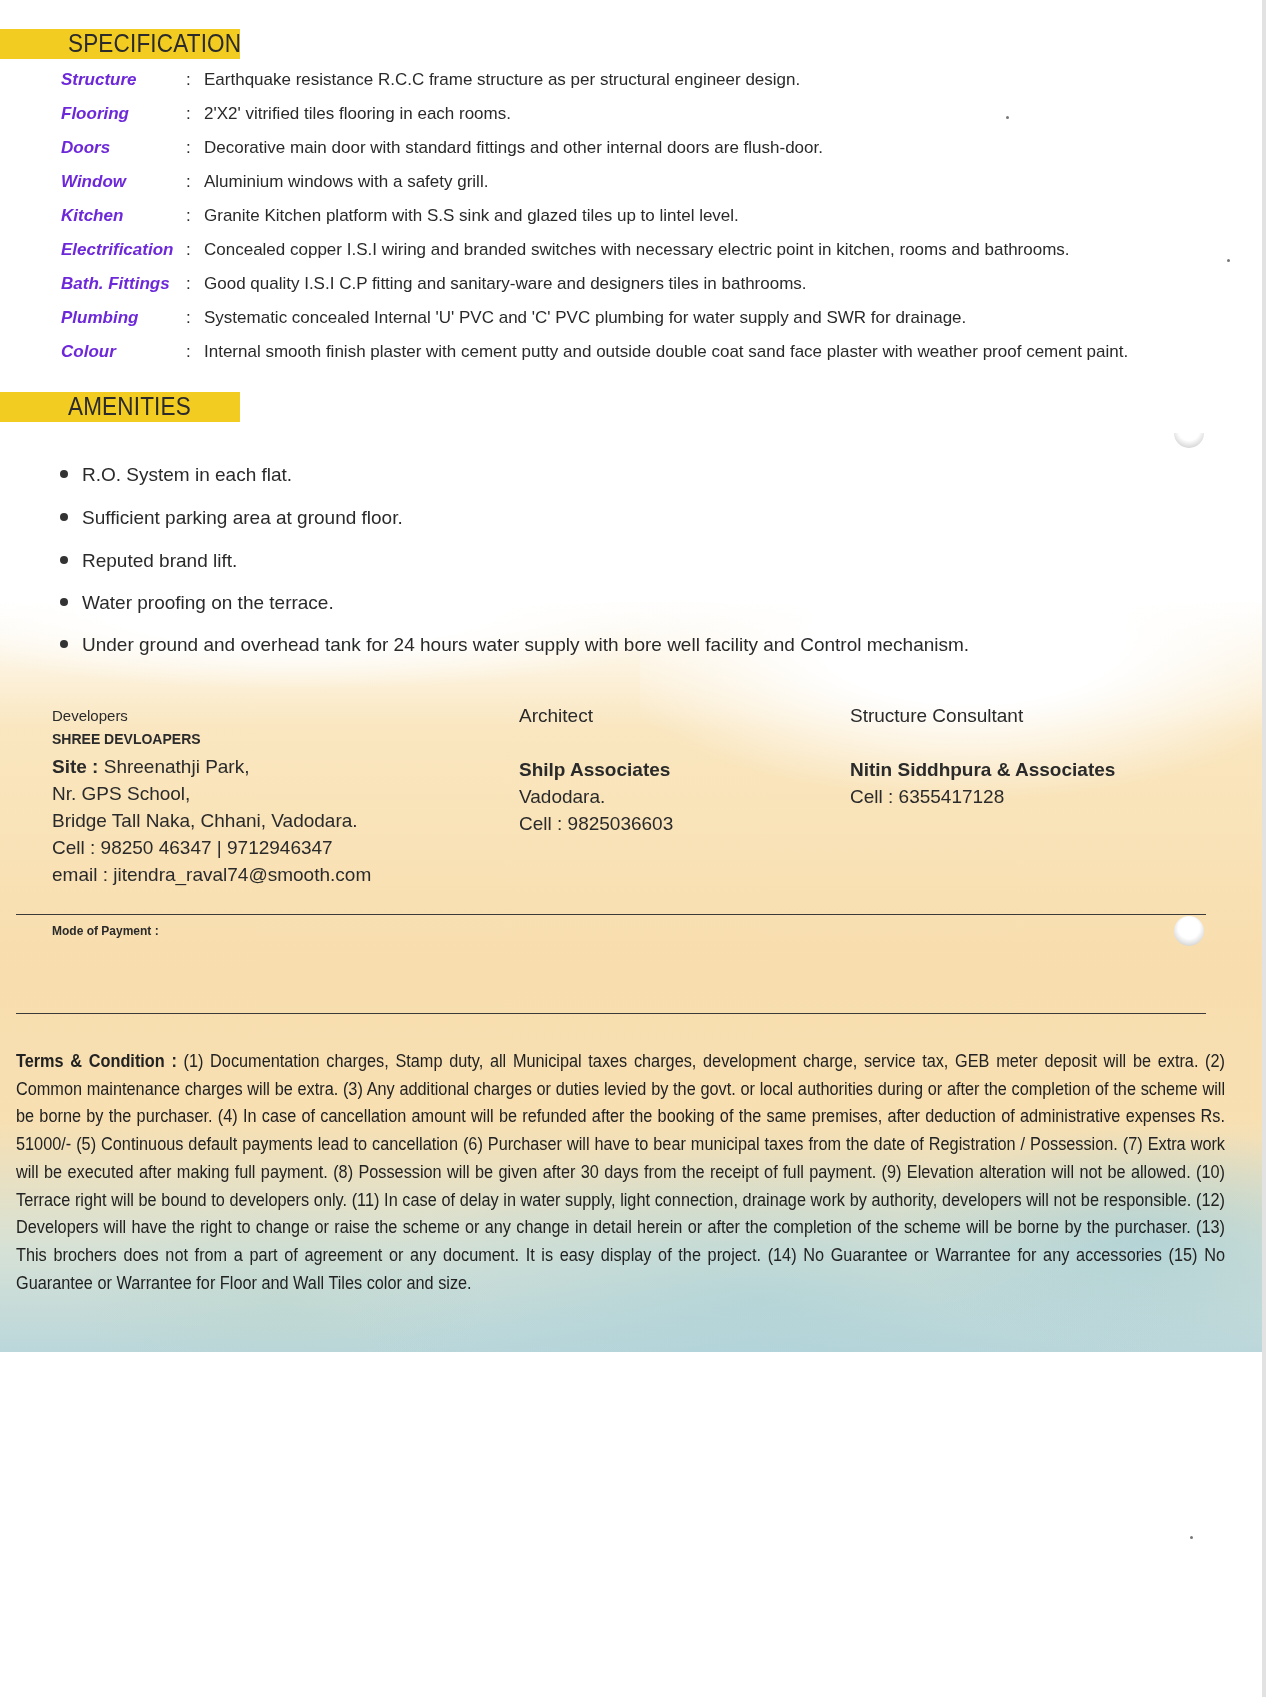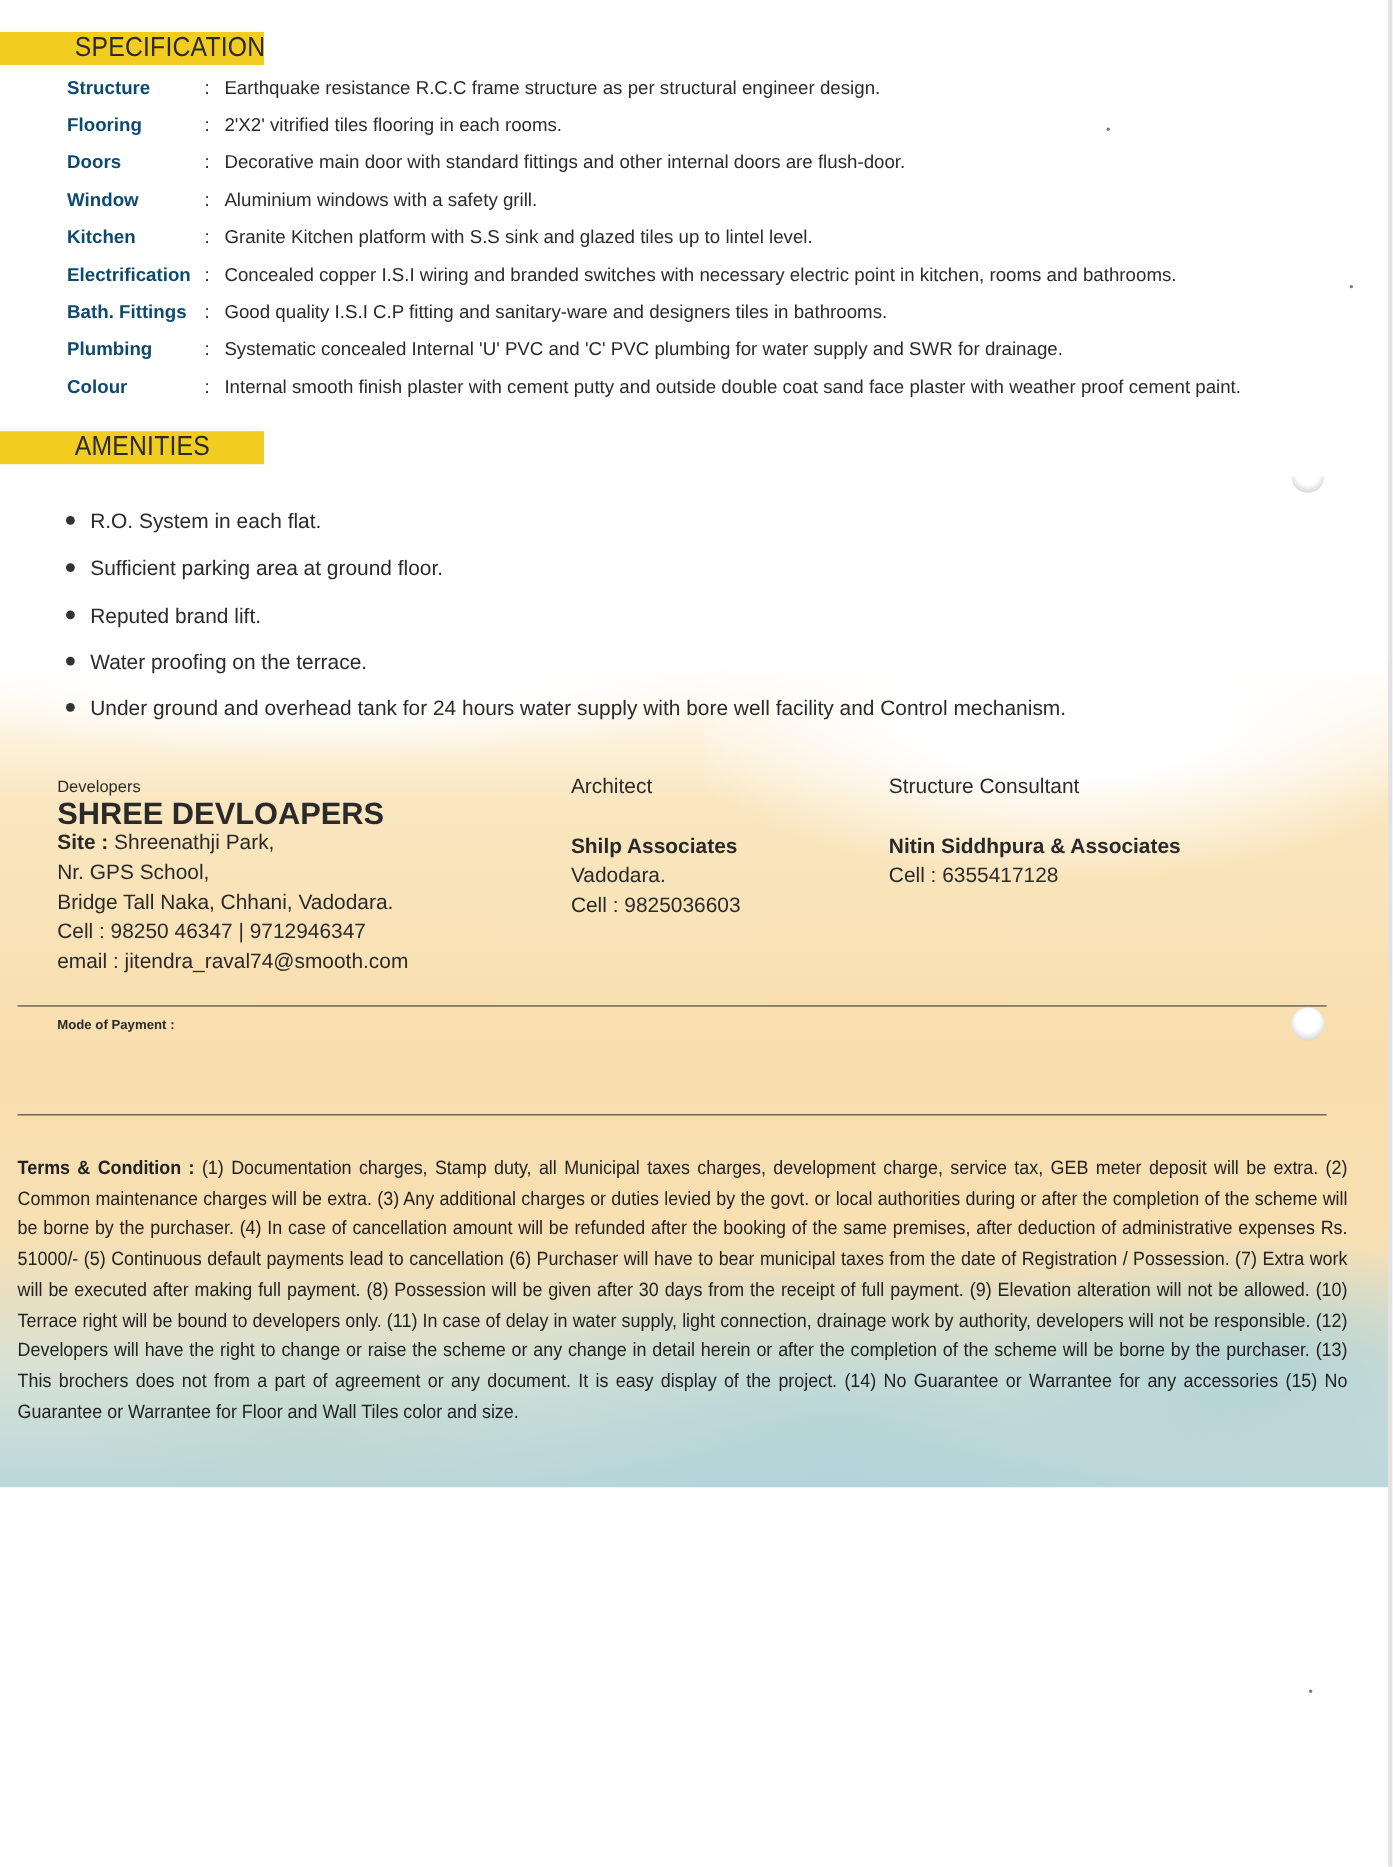--- a/index.html
+++ b/index.html
@@ -36,21 +36,21 @@
   .section-banner {
     position:absolute; left:0; height:30px; width:240px;
     background:#f2cc21;
   }
   .section-title {
     position:absolute; left:68px; font-size:25px; color:#2b2b2b;
     letter-spacing:0.2px; transform:scaleX(0.9); transform-origin:left center;
   }
 
   .spec-row { position:absolute; left:0; height:24px; font-size:17px; }
-  .spec-label { position:absolute; left:61px; font-weight:bold; color:#0c4a6e; white-space:nowrap; }
+  .spec-label { position:absolute; left:61px; font-weight:bold; color:#6d28d9; white-space:nowrap;font-style:italic; }
   .spec-colon { position:absolute; left:186px; color:#2a2a2a; }
   .spec-value { position:absolute; left:204px; color:#2a2a2a; white-space:nowrap; }
 
   .amenity { position:absolute; left:60px; font-size:19px; color:#2a2a2a; white-space:nowrap;margin-top:36px; }
   .bullet { display:inline-block; width:8px; height:8px; border-radius:50%; background:#333; margin-right:14px; vertical-align:middle; position:relative; top:-2px; }
 
   .contact-block { position:absolute; font-size:19px; color:#2a2a2a; line-height:27px; white-space:nowrap; }
   .small-label { font-size:15px; }
   .bold { font-weight:bold; }
 
@@ -148,36 +148,36 @@
   <div class="amenity" style="top:556px;">
     <span class="bullet"></span><span>Water proofing  on  the  terrace.</span>
   </div>
   <div class="amenity" style="top:598px;">
     <span class="bullet"></span><span>Under ground  and  overhead  tank  for  24  hours  water  supply  with  bore well  facility  and Control  mechanism.</span>
   </div>
 </div>
 
 <div class="contact-block" style="left:52px; top:702px;">
   <div class="small-label" style="height:24px;">Developers</div>
-  <div class="bold" style="font-size:28px;">SHREE DEVLOAPERS</div>
+  <div class="bold" style="font-size:14px;">SHREE DEVLOAPERS</div>
   <div><span class="bold">Site :</span><span> Shreenathji Park,</span></div>
   <div>Nr. GPS School,</div>
   <div>Bridge Tall Naka, Chhani, Vadodara.</div>
   <div>Cell : 98250 46347  |  9712946347</div>
   <div>email : jitendra_raval74@smooth.com</div>
 </div>
 
 <div class="contact-block" style="left:519px; top:702px;">
   <div style="height:54px;">Architect</div>
   <div class="bold">Shilp Associates</div>
   <div>Vadodara.</div>
   <div>Cell : 9825036603</div>
 </div>
 
-<div class="contact-block" style="left:808px; top:702px;">
+<div class="contact-block" style="left:850px; top:702px;">
   <div style="height:54px;">Structure Consultant</div>
   <div class="bold">Nitin Siddhpura &amp; Associates</div>
   <div>Cell : 6355417128</div>
 </div>
 
 <div class="rule" style="top:914px;"></div>
 <div class="payment" style="top:924px;">
   <span class="pay-line bold">Mode of Payment :</span>
 </div>
 <div class="rule" style="top:1013px;"></div>

